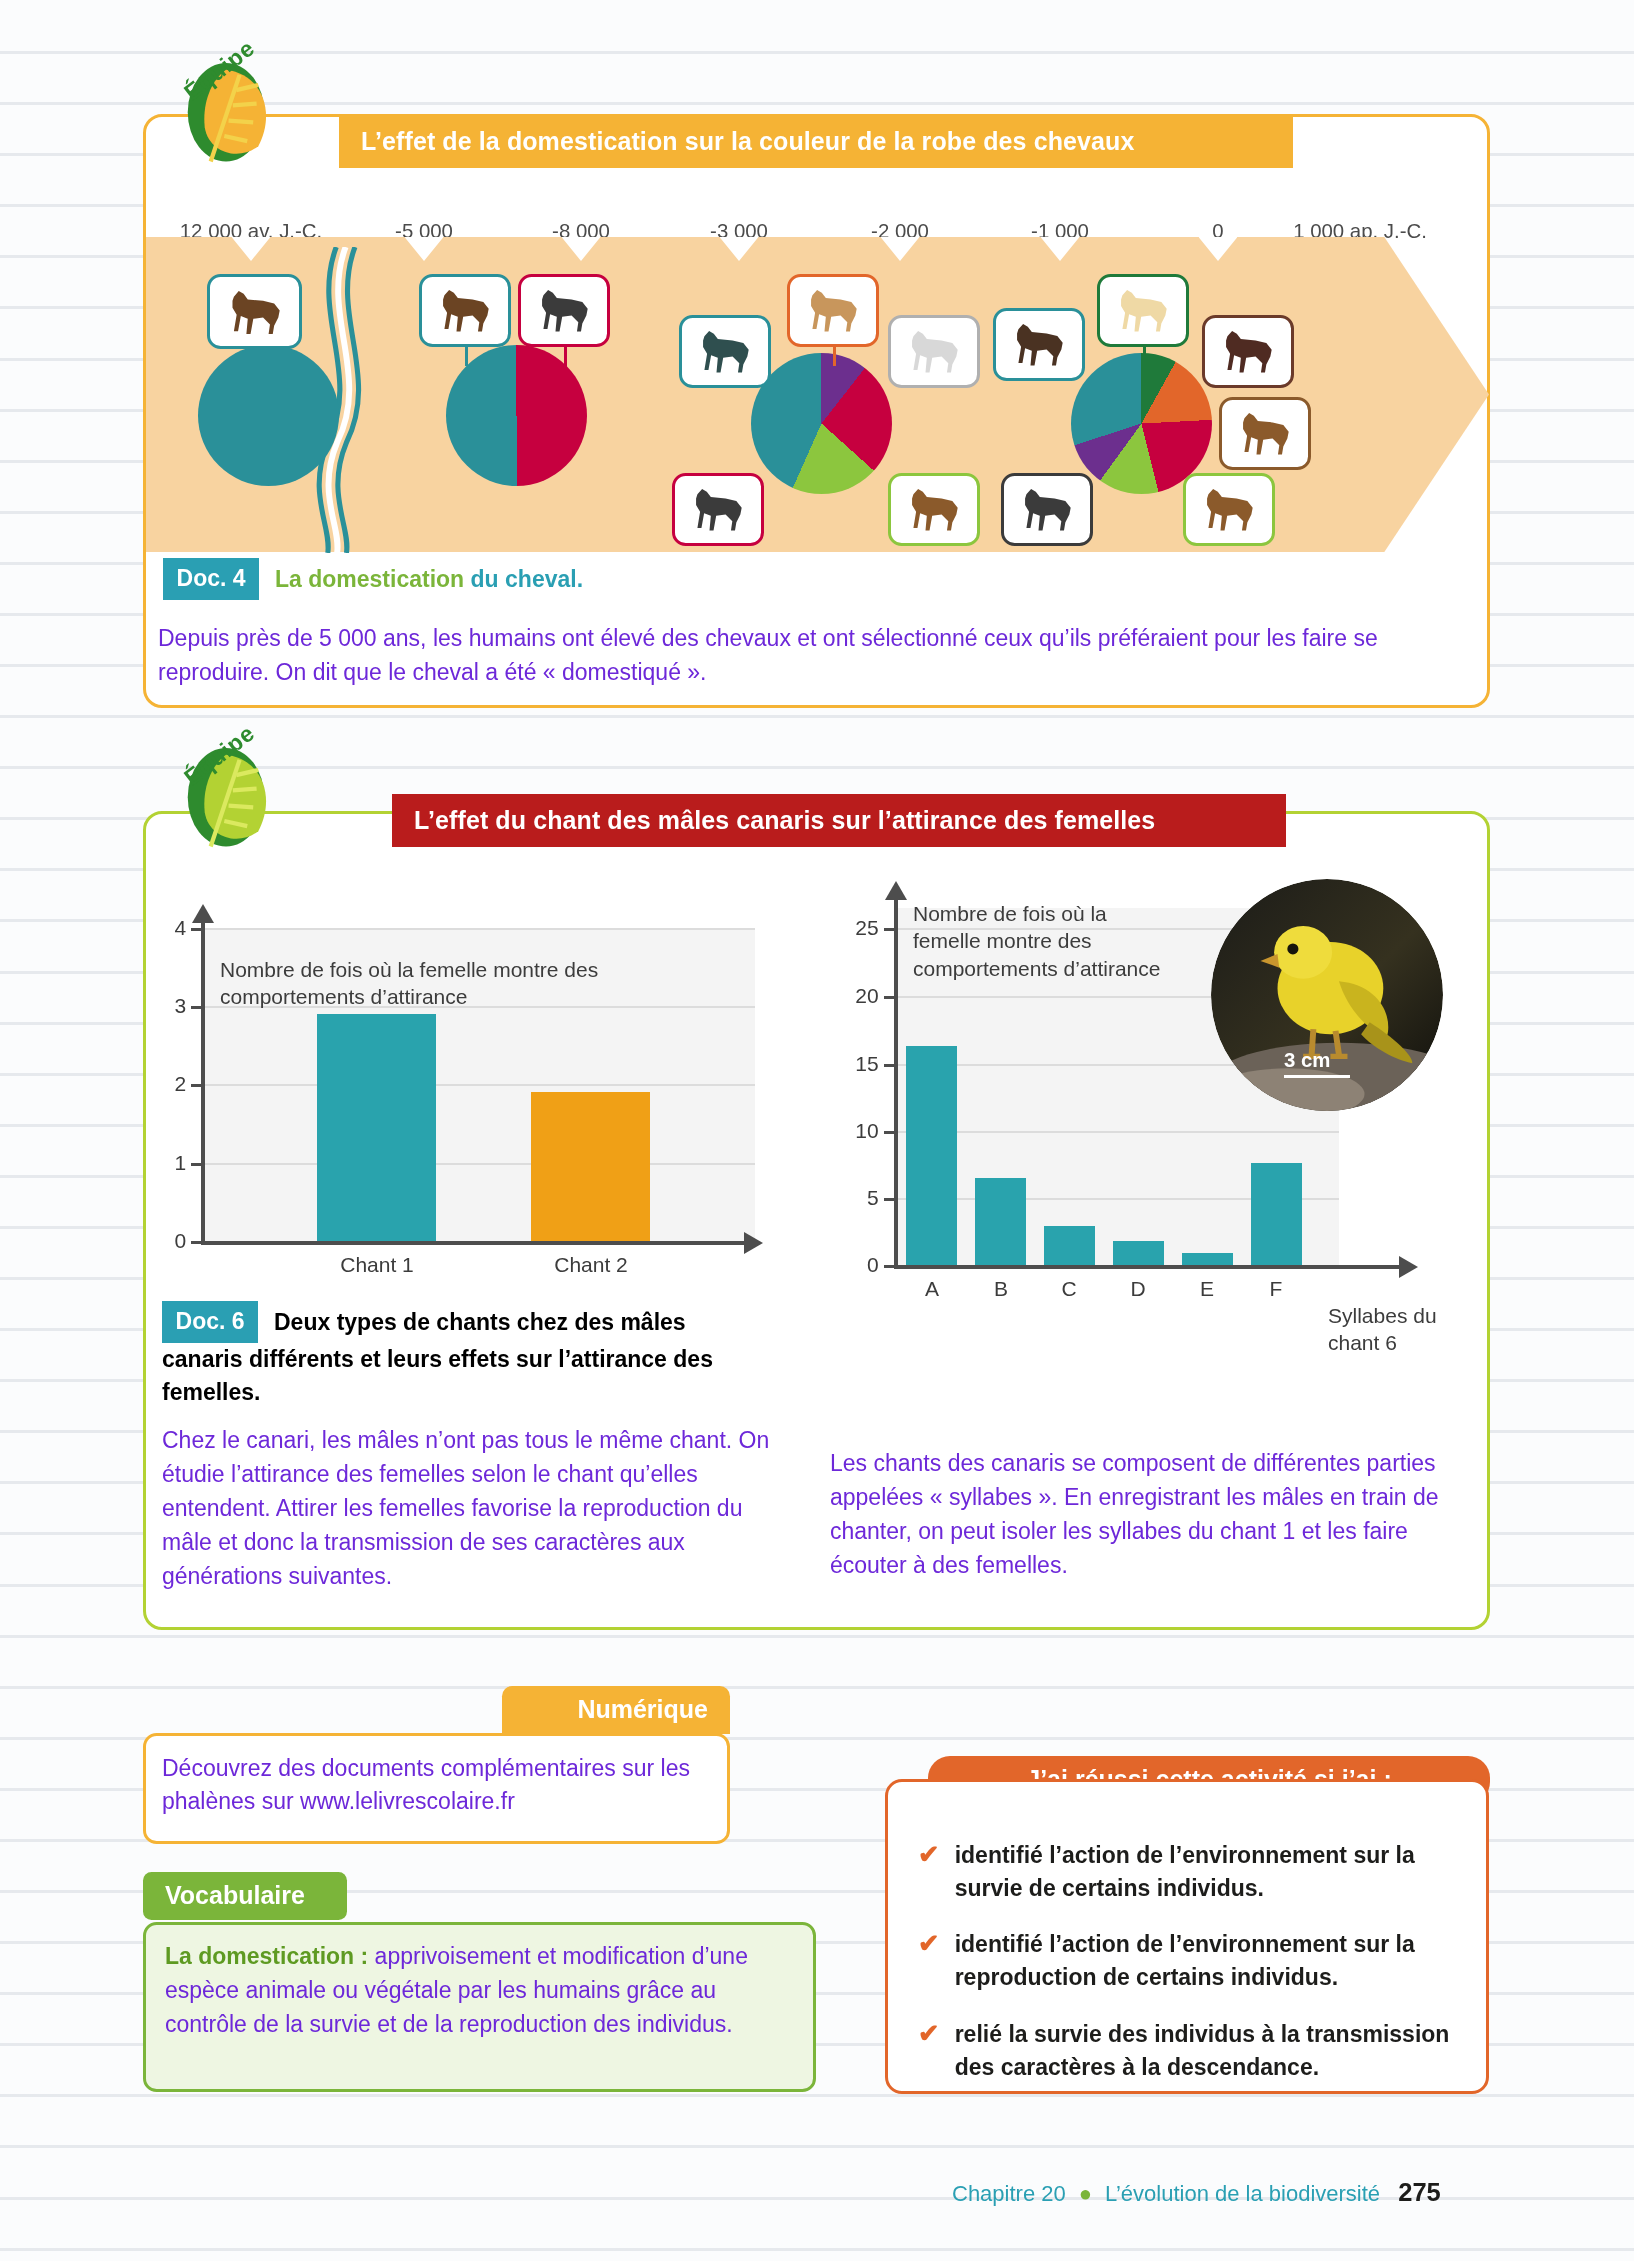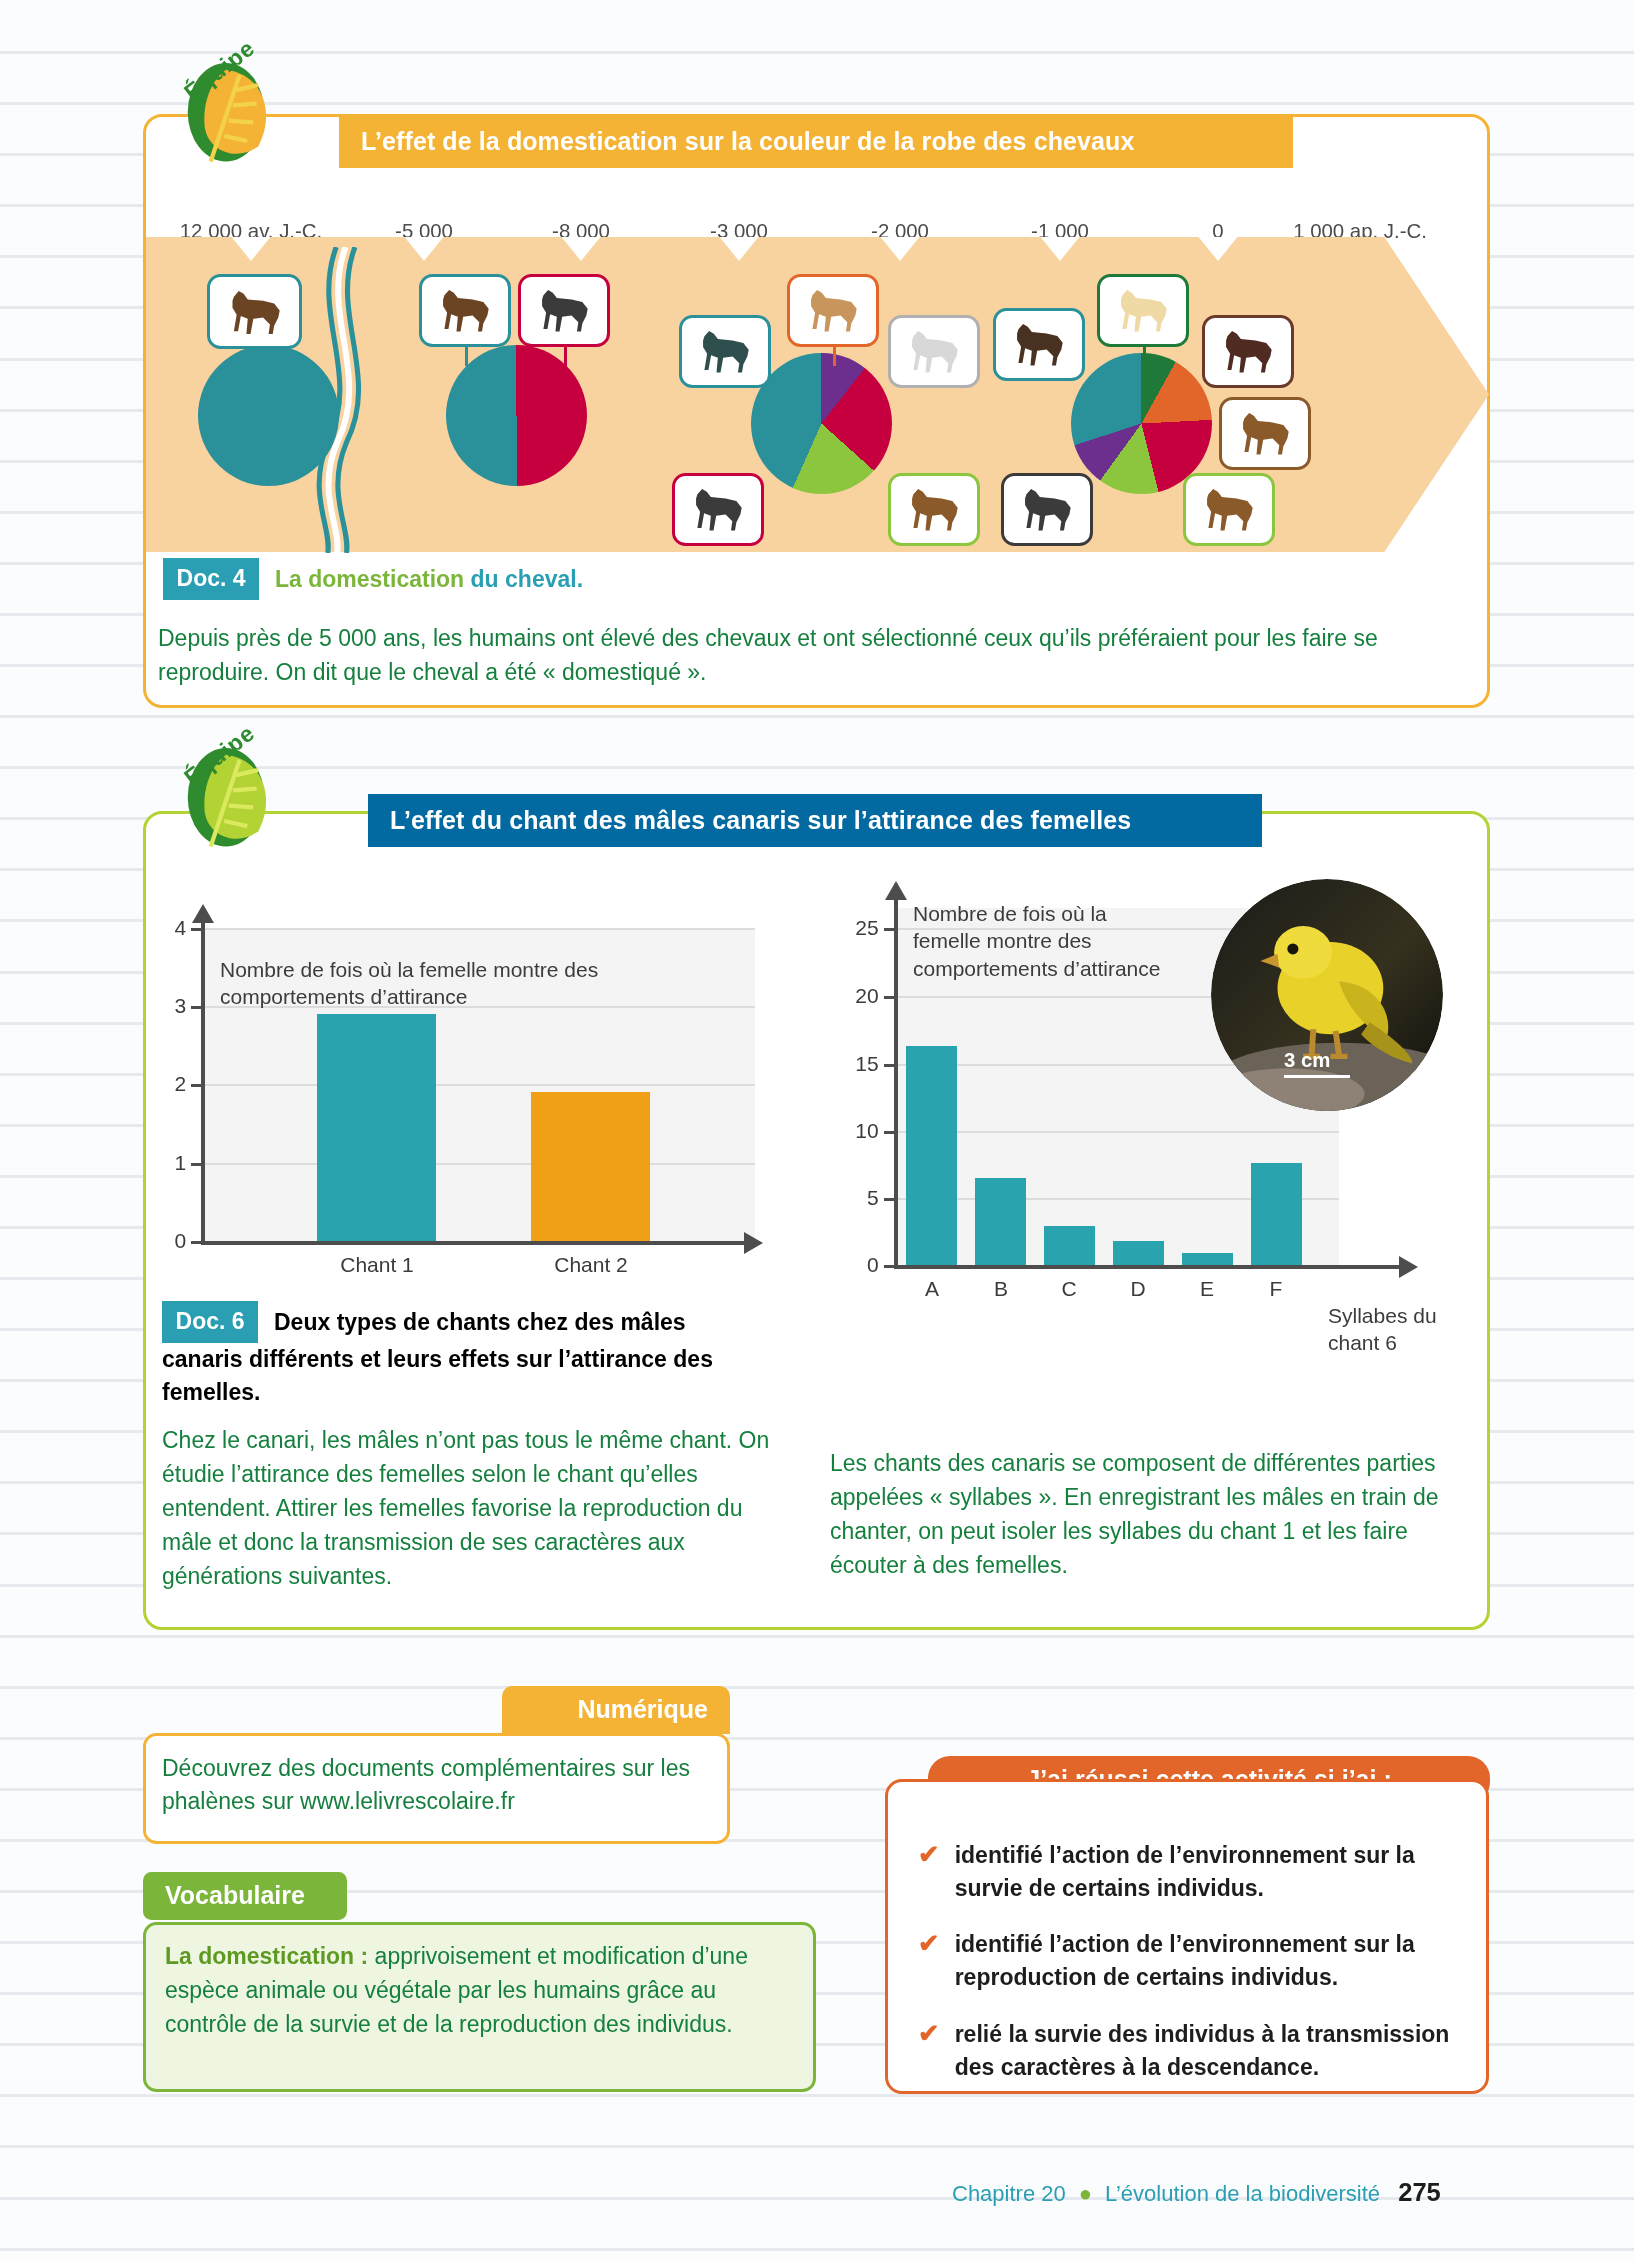--- a/index.html
+++ b/index.html
@@ -28,21 +28,21 @@
   .badge-title {
     position:absolute;
     color:#fff;
     font-weight:bold;
     font-size:25px;
     letter-spacing:0.1px;
     padding:11px 22px 12.8px 22px;
     white-space:nowrap;
   }
   .badge-title.orange { background:#f5b335; }
-  .badge-title.green  { background:#0369a1; }
+  .badge-title.green  { background:#b91c1c;margin-left:24px; }
 
   
   .leaf-wrap { position:absolute; width:136px; height:136px; }
   .leaf-wrap svg { width:100%; height:100%; display:block; }
   .equipe-word {
     position:absolute; left:8.5px; top:6.8px;
     font-size:23px; font-weight:bold; color:#2e8b2e;
     transform:rotate(-38deg); transform-origin:left top;
     letter-spacing:0.9px;
   }
@@ -64,21 +64,21 @@
   .pie { position:absolute; border-radius:50%; }
 
   
   .doc-badge {
     display:inline-block; background:#2a9fb3; color:#fff; font-weight:bold;
     font-size:23px; padding:6.8px 13.6px 8.5px 13.6px; vertical-align:middle;
   }
   .doc-cap { font-size:23px; font-weight:bold; vertical-align:middle; }
   .doc-cap .g { color:#7bb53a; }
   .doc-cap .t { color:#2a9fb3; }
-  .body-text { font-size:23px; color:#15803d; line-height:1.48; }
+  .body-text { font-size:23px; color:#6d28d9; line-height:1.48; }
 
   
   .chart { position:absolute; }
   .plot { position:absolute; background:#f4f4f4; }
   .grid-line { position:absolute; left:0; right:0; height:1.7px; background:#dcdcdc; }
   .bar { position:absolute; bottom:0; }
   .axis-y { position:absolute; width:4.3px; background:#4d4d4d; }
   .axis-x { position:absolute; height:4.3px; background:#4d4d4d; }
   .tick { position:absolute; width:11px; height:2.6px; background:#4d4d4d; }
   .ytick-lab { position:absolute; font-size:21px; color:#3c3c3c; transform:translateY(-50%); text-align:right; }

